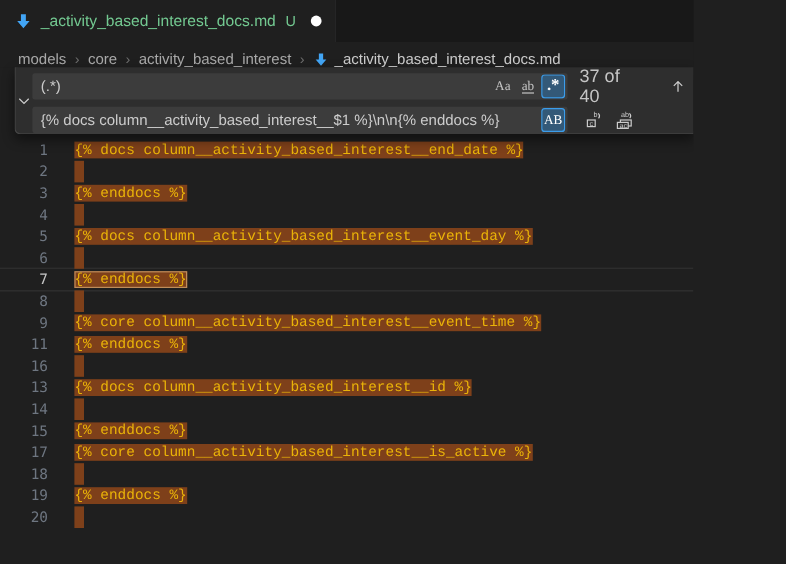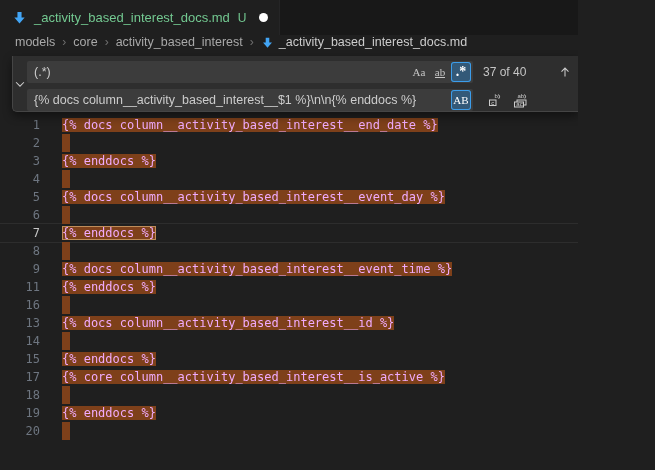--- a/index.html
+++ b/index.html
@@ -23,41 +23,41 @@
   }
   .tab-label { color: #73c991; font-size: 13px; margin-left: 7px; white-space: nowrap; }
   .tab-git { color: #73c991; font-size: 12px; margin-left: 8px; }
   .tab-dot {
     width: 9px; height: 9px; border-radius: 50%; background: #ffffff; margin-left: 12px;
   }
 
   
   .breadcrumbs {
     position: absolute; left: 0; top: 35px; width: 655px; height: 21px;
-    background: #1f1f1f; display: flex; align-items: flex-start; padding-left: 15px;
+    background: #1f1f1f; display: flex; align-items: flex-end; padding-left: 15px;
     box-sizing: border-box; font-size: 12.5px; color: #a9a9a9; white-space: nowrap;
   }
   .crumb { cursor: pointer; }
   .crumb-sep { color: #6e6e6e; margin: 0 7px; font-size: 12px; }
   .crumb-file { color: #cccccc; display: flex; align-items: center; }
   .crumb-file .mini-icon { margin-right: 5px; display: flex; }
 
   
   .code-area {
     position: absolute; left: 0; top: 56px; right: 0; bottom: 0; overflow: hidden;
   }
   .editor-lines { padding-top: 60px; }
   .line {
     display: flex; height: 18px;
     font-family: "DejaVu Sans Mono", monospace; font-size: 12px; line-height: 18px;
   }
   .gutter {
     width: 40px; flex: none; text-align: right; color: #6e7681; user-select: none;
   }
-  .ltext { margin-left: 22px; white-space: pre; color: #f0abfc; }
+  .ltext { margin-left: 22px; white-space: pre; color: #eab308; font-family: Liberation Mono, monospace; }
   .hl { background: #7e401a; }
   .hl.empty { display: inline-block; width: 8px; height: 18px; vertical-align: top; }
   .line.current-match .hl { outline: 1px solid #be8c5a; outline-offset: -1px; }
   .line.active { box-shadow: 0 1px 0 #2d2d2d, 0 -1px 0 #2d2d2d; }
   .line.active .gutter { color: #c6c6c6; }
 
   
   .find-widget {
     position: absolute; left: 12px; top: 56px; right: 0; height: 56px;
     background: #2e2e2e;
@@ -84,21 +84,21 @@
     width: 20px; height: 20px; flex: none; display: flex; align-items: center; justify-content: center;
     border-radius: 3px; font-size: 11px; color: #c5c5c5; margin-left: 1px; cursor: pointer; font-family: Liberation Serif, serif;
   }
   .fw-opt.active {
     background: rgba(36, 137, 219, 0.38);
     box-shadow: inset 0 0 0 1px #3c9dea;
     color: #ffffff;
   }
   .fw-opt .ww { border-bottom: 1px solid #c5c5c5; line-height: 10px; }
   .fw-opt .rx { font-size: 14px; font-weight: bold; letter-spacing: 0; }
-  .fw-count { margin-left: 10px; font-size: 12px; color: #c5c5c5; flex: none; width: 52px; }
+  .fw-count { margin-left: 10px; font-size: 15px; color: #c5c5c5; flex: none; width: 52px; }
   .fw-actions { display: flex; align-items: center; margin-left: 14px; }
   .fw-btn {
     width: 21px; height: 21px; display: flex; align-items: center; justify-content: center;
     color: #cccccc; cursor: pointer; border-radius: 4px; margin-left: 5px; flex: none;
   }
   .fw-actions2 { display: flex; align-items: center; margin-left: 6px; }
   svg { display: block; }
 </style>
 </head>
 <body>
@@ -164,21 +164,21 @@
         <div class="line active current-match">
           <div class="gutter">7</div>
           <div class="ltext"><span class="hl">{% enddocs %}</span></div>
         </div>
         <div class="line">
           <div class="gutter">8</div>
           <div class="ltext"><span class="hl empty"></span></div>
         </div>
         <div class="line">
           <div class="gutter">9</div>
-          <div class="ltext"><span class="hl">{% docs column__activity_based_interest__event_time %}</span></div>
+          <div class="ltext"><span class="hl">{% core column__activity_based_interest__event_time %}</span></div>
         </div>
         <div class="line">
           <div class="gutter">11</div>
           <div class="ltext"><span class="hl">{% enddocs %}</span></div>
         </div>
         <div class="line">
           <div class="gutter">16</div>
           <div class="ltext"><span class="hl empty"></span></div>
         </div>
         <div class="line">

